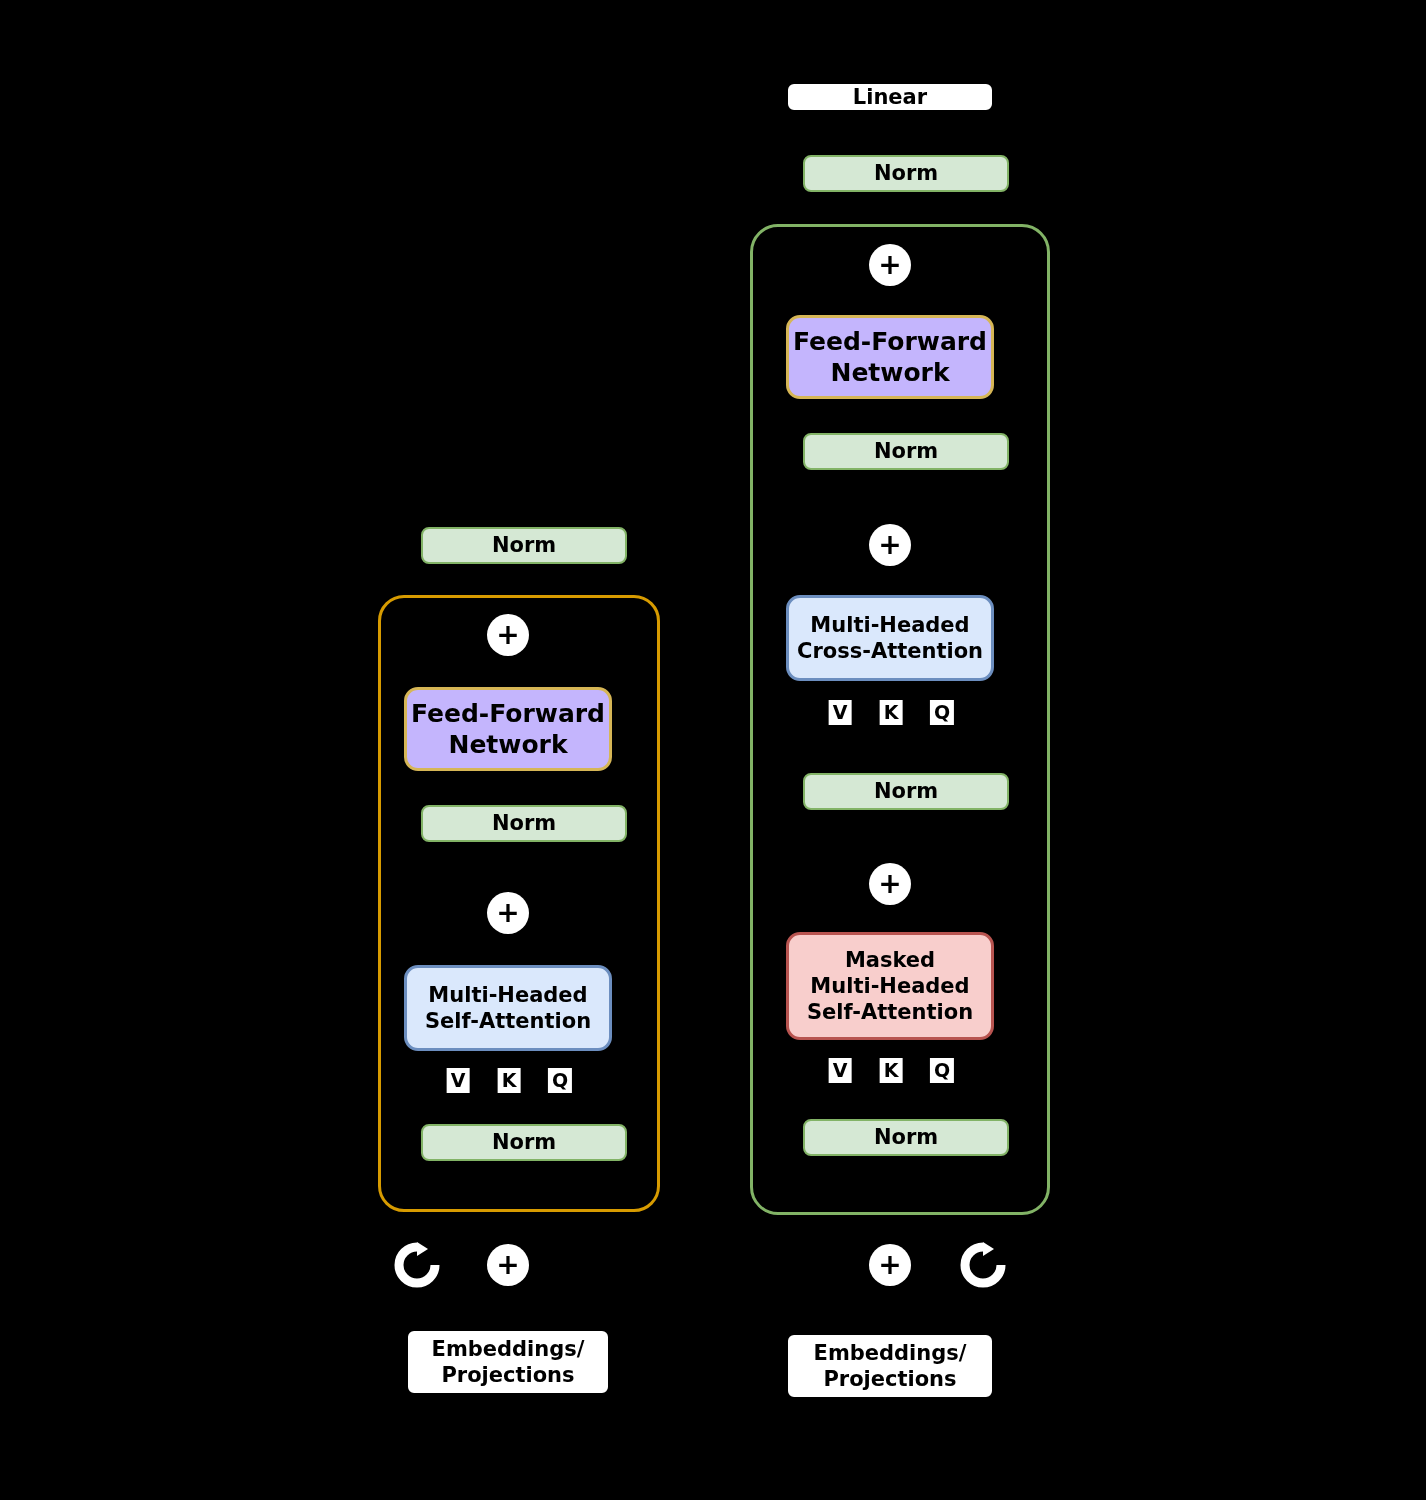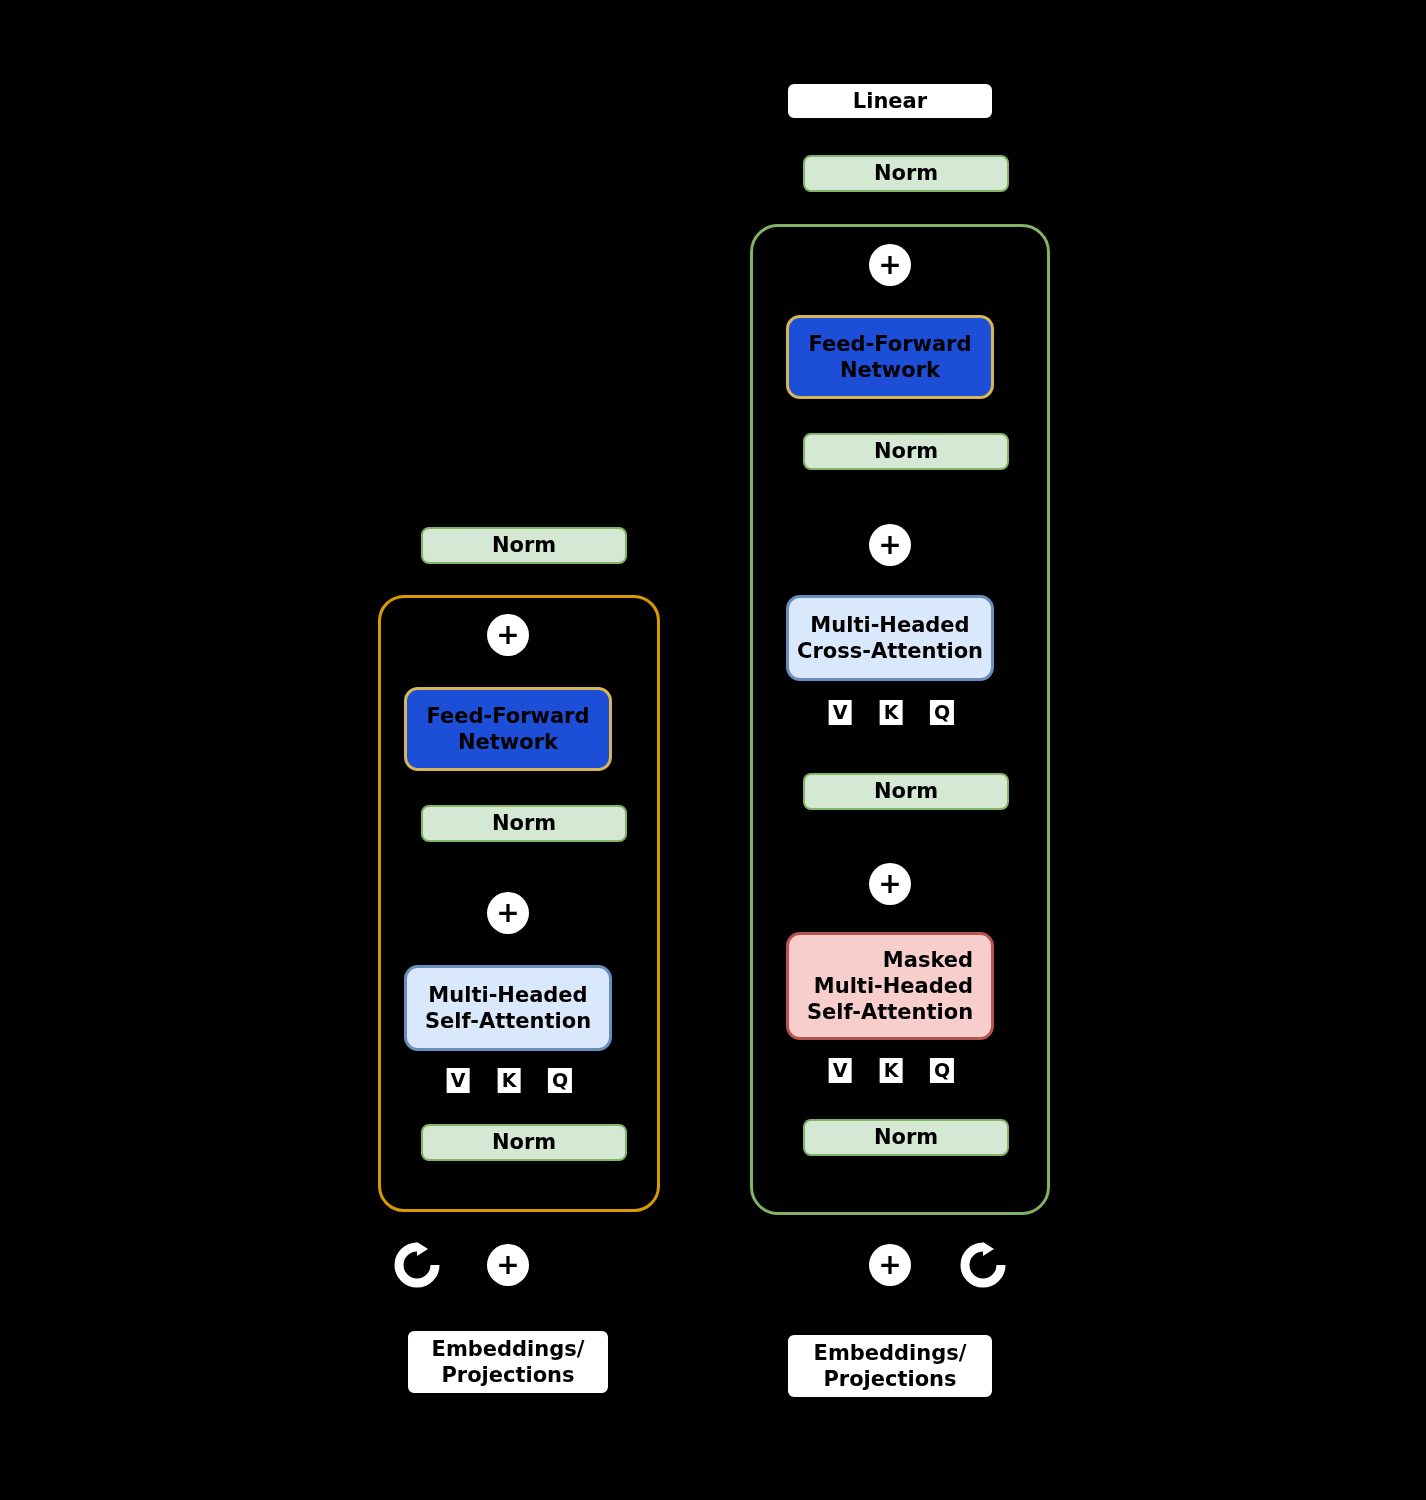--- a/index.html
+++ b/index.html
@@ -18,22 +18,22 @@
     font-weight:bold;
     color:#000;
     white-space:pre-line;
     line-height:1.25;
   }
   .norm{
     background:#d5e8d4;border:2px solid #82b366;border-radius:8px;
     width:206px;height:37px;font-size:21px;margin-left:16px;
   }
   .ffn{
-    background:#1d4ed8;border:3px solid #d6b656;border-radius:14px;
-    width:208px;height:84px;font-size:21px;
+    background:#c4b5fd;border:3px solid #d6b656;border-radius:14px;
+    width:208px;height:84px;font-size:25px;
   }
   .attn{
     background:#dae8fc;border:3px solid #6c8ebf;border-radius:14px;
     width:208px;height:86px;font-size:21px;
   }
   .masked{
     background:#f8cecc;border:3px solid #b85450;border-radius:14px;
     width:208px;height:108px;font-size:21px;
   }
   .white-box{
@@ -96,21 +96,21 @@
       <path d="M23 5 a18 18 0 1 0 18 18" fill="none" stroke="#ffffff" stroke-width="9"></path>
       <polygon points="23,0 23,14 34,7" fill="#ffffff"></polygon>
     </svg>
   </div>
 
   <div class="plus" style="left:487px;top:1244px;">+</div>
 
   <div class="node white-box" style="left:408px;top:1331px;width:200px;height:62px;">Embeddings/
 Projections</div>
 
-  <div class="node white-box" style="left:788px;top:84px;width:204px;height:34px;">Linear</div>
+  <div class="node white-box" style="left:788px;top:84px;width:204px;height:26px;">Linear</div>
 
   <div class="node norm" style="left:787px;top:155px;">Norm</div>
 
   <div class="outline dec" style="left:750px;top:224px;width:300px;height:991px;"></div>
 
   <div class="plus" style="left:869px;top:244px;">+</div>
 
   <div class="node ffn" style="left:786px;top:315px;">Feed-Forward
 Network</div>
 
@@ -122,21 +122,21 @@
 Cross-Attention</div>
 
   <div class="vkq" style="left:840px;top:700px;">V</div>
   <div class="vkq" style="left:891px;top:700px;">K</div>
   <div class="vkq" style="left:942px;top:700px;">Q</div>
 
   <div class="node norm" style="left:787px;top:773px;">Norm</div>
 
   <div class="plus" style="left:869px;top:863px;">+</div>
 
-  <div class="node masked" style="left:786px;top:932px;text-align:right;">Masked
+  <div class="node masked" style="left:786px;top:932px;">Masked
 Multi-Headed
 Self-Attention</div>
 
   <div class="vkq" style="left:840px;top:1058px;">V</div>
   <div class="vkq" style="left:891px;top:1058px;">K</div>
   <div class="vkq" style="left:942px;top:1058px;">Q</div>
 
   <div class="node norm" style="left:787px;top:1119px;">Norm</div>
 
   <div class="plus" style="left:869px;top:1244px;">+</div>

